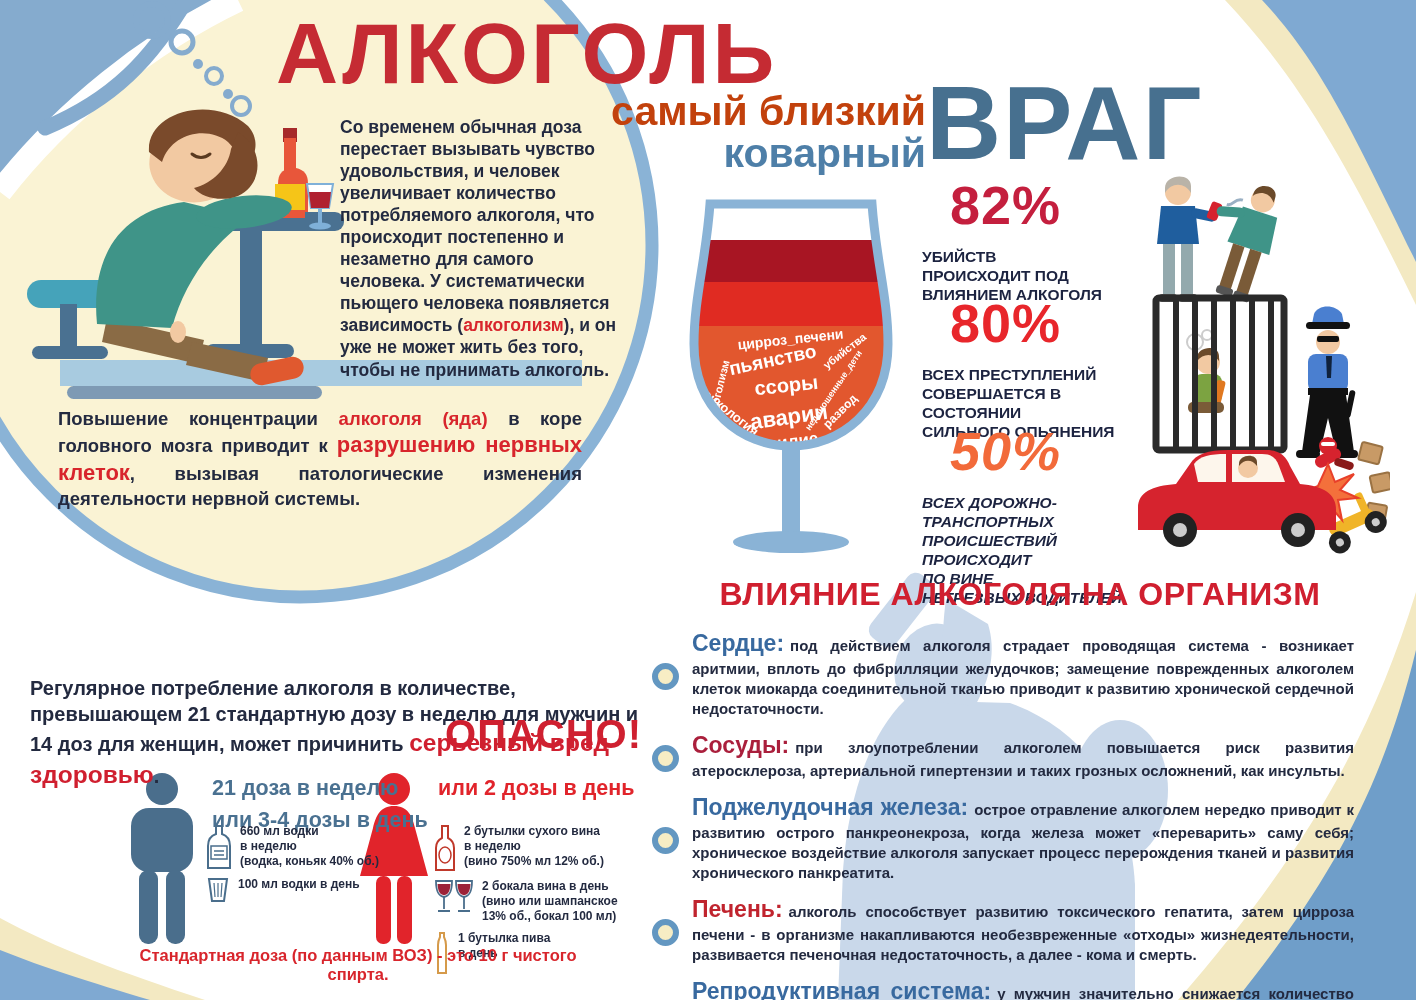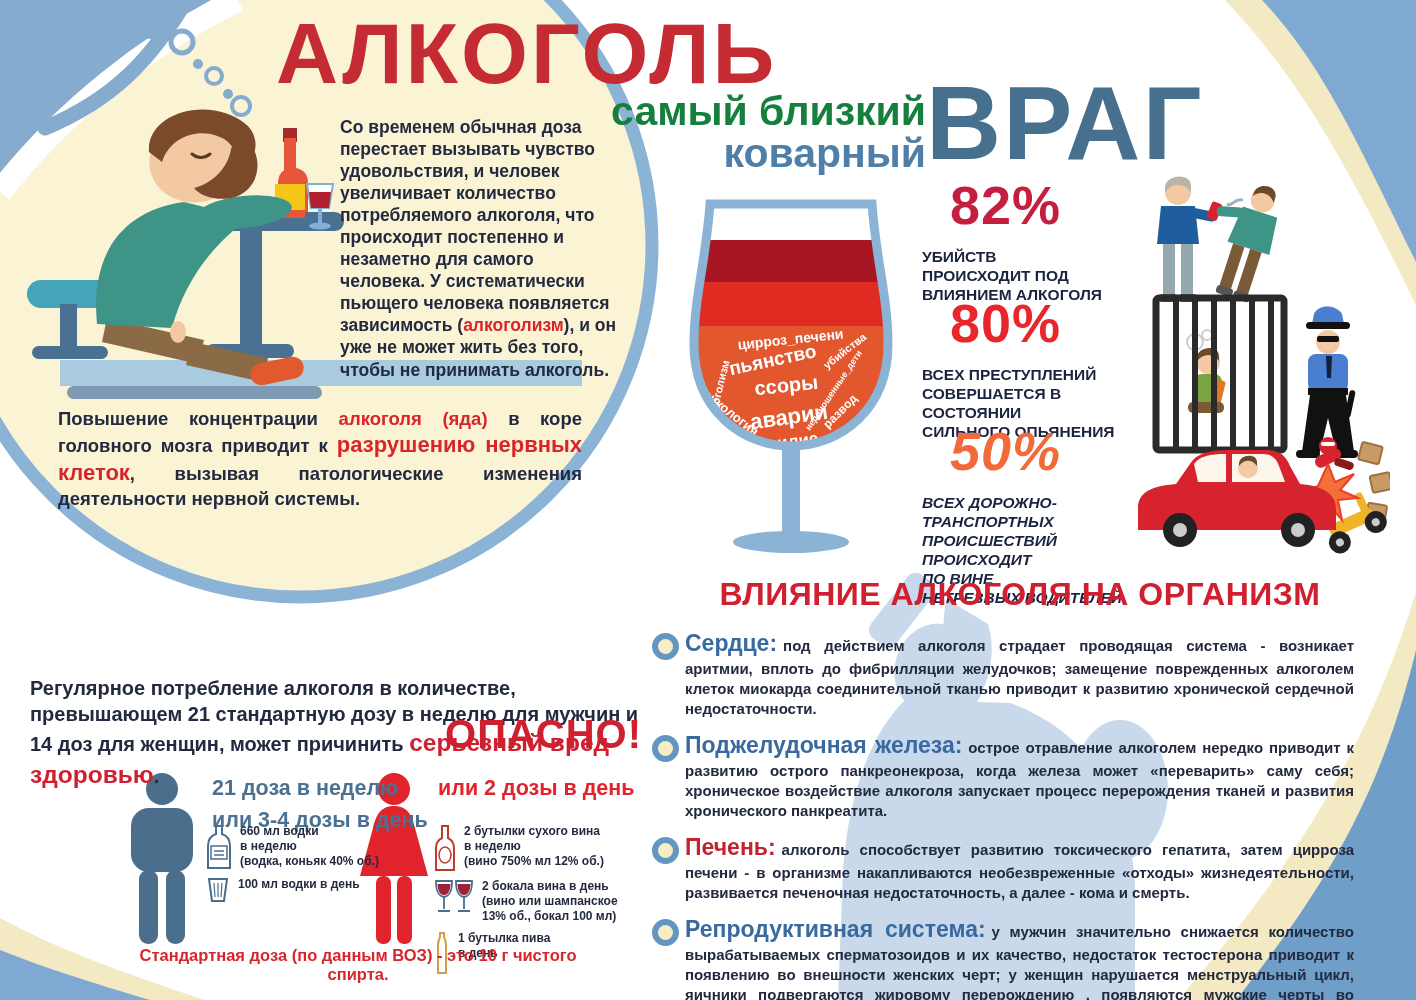--- a/index.html
+++ b/index.html
@@ -10,21 +10,21 @@
   }
   .abs { position:absolute; }
   svg { display:block; }
 
   
   .bg-layer { position:absolute; left:0; top:0; z-index:0; }
 
   
   .title-main { left:276px; top:4px; font-size:86px; font-weight:bold; color:#c52b33; letter-spacing:3px; z-index:3; }
   .title-sub  { left:556px; top:90px; width:370px; text-align:right; font-weight:bold; line-height:1.03; z-index:3; }
-  .title-sub .sub1 { font-size:41px; color:#15803d; }
+  .title-sub .sub1 { font-size:41px; color:#c2410c; }
   .title-sub .sub2 { font-size:41px; color:#4e7fa8; }
   .title-vrag { left:926px; top:64px; font-size:104px; font-weight:bold; color:#47708f; letter-spacing:2px; z-index:3; }
 
   
   .intro-text { left:340px; top:116px; width:282px; font-size:17.5px; font-weight:bold; line-height:1.26; z-index:3; }
   .intro-text .hl { color:#d8252c; }
   .brain-note { left:58px; top:407px; width:524px; font-size:18.5px; font-weight:bold; line-height:1.28; text-align:justify; z-index:3; }
   .brain-note .hl1 { color:#d8252c; }
   .brain-note .hl2 { color:#d8252c; font-size:22px; }
 
@@ -35,21 +35,21 @@
   .stat-0 { top:174px; }
   .stat-1 { top:292px; }
   .stat-2 { top:420px; width:232px;font-style:italic; }
   .v82 { color:#c41f3e; }
   .v75 { color:#e8262b; }
   .v50 { color:#f26a3a; }
 
   
   .organs-heading { left:695px; top:576px; width:650px; text-align:center; font-size:32px; font-weight:bold; color:#d01f2f; letter-spacing:0.5px; z-index:3; }
   .organs { left:652px; top:628px; width:702px; z-index:3; }
-  .organ-item { display:flex; gap:6px; margin-bottom:11px; align-items:flex-start; }
+  .organ-item { display:flex; gap:13px; margin-bottom:11px; align-items:center; }
   .bullet-ring { flex:0 0 auto; width:15px; height:15px; border:6px solid #6397c1; border-radius:50%; background:#f7edc4; margin-top:5px; }
   .organ-item p { margin:0; font-size:15px; font-weight:bold; line-height:1.34; text-align:justify; color:#232a40; }
   .organ-name { font-size:23px; margin-right:6px; }
   .n0,.n2,.n4 { color:#38699f; }
   .n1 { color:#aa1f3c; }
   .n3 { color:#c0242e; }
 
   
   .warning { left:30px; top:636px; width:612px; font-size:20px; font-weight:bold; line-height:1.28; z-index:3;margin-top:40px; }
   .warning .hl { color:#d01f2f; font-size:24.5px; }
@@ -304,20 +304,24 @@
   </svg>
 
   <div class="abs organs-heading">ВЛИЯНИЕ АЛКОГОЛЯ НА ОРГАНИЗМ</div>
   <div class="abs organs">
     <div class="organ-item">
       <span class="bullet-ring"></span>
       <p><span class="organ-name n0">Сердце:</span><span>под действием алкоголя  страдает проводящая система - возникает аритмии, вплоть до фибрилляции желудочков; замещение поврежденных алкоголем клеток миокарда соединительной тканью приводит к развитию хронической  сердечной недостаточности.</span></p>
     </div>
     <div class="organ-item">
       <span class="bullet-ring"></span>
+      <p><span class="organ-name n1">Сосуды:</span><span>при злоупотреблении алкоголем повышается риск развития атеросклероза, артериальной гипертензии  и таких грозных  осложнений, как инсульты.</span></p>
+    </div>
+    <div class="organ-item">
+      <span class="bullet-ring"></span>
       <p><span class="organ-name n2">Поджелудочная железа:</span><span>острое отравление алкоголем нередко приводит к развитию острого панкреонекроза, когда железа может «переварить» саму себя; хроническое воздействие алкоголя запускает процесс перерождения тканей и развития хронического панкреатита.</span></p>
     </div>
     <div class="organ-item">
       <span class="bullet-ring"></span>
       <p><span class="organ-name n3">Печень:</span><span>алкоголь способствует развитию  токсического гепатита, затем цирроза печени - в организме накапливаются необезвреженные «отходы» жизнедеятельности, развивается печеночная  недостаточность, а далее - кома и смерть.</span></p>
     </div>
     <div class="organ-item">
       <span class="bullet-ring"></span>
       <p><span class="organ-name n4">Репродуктивная система:</span><span>у мужчин значительно снижается количество вырабатываемых сперматозоидов и их качество, недостаток тестостерона приводит к появлению во внешности женских черт; у женщин нарушается менструальный цикл, яичники подвергаются жировому перерождению , появляются мужские черты во внешнем облике.</span></p>
     </div>

